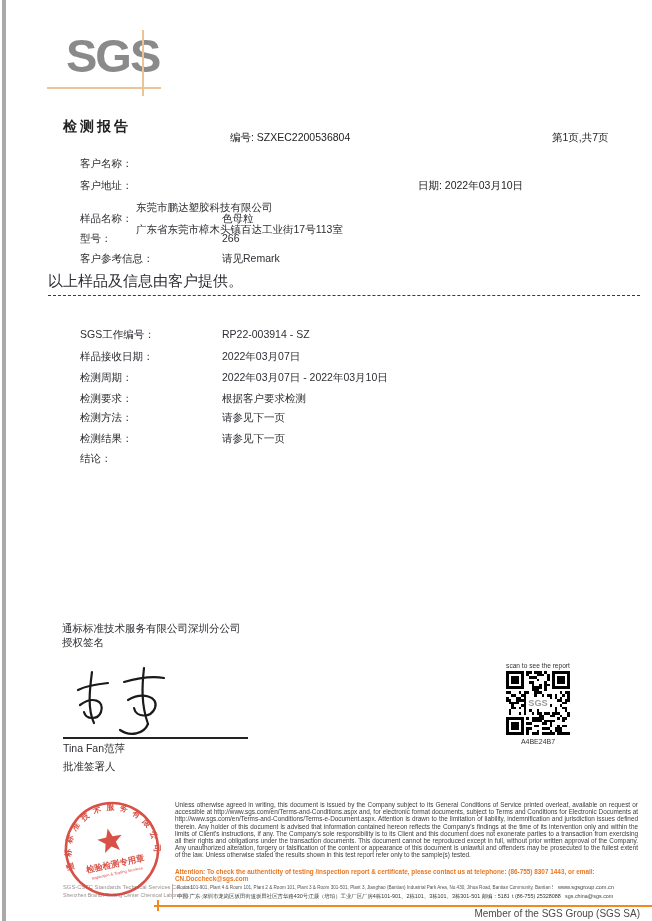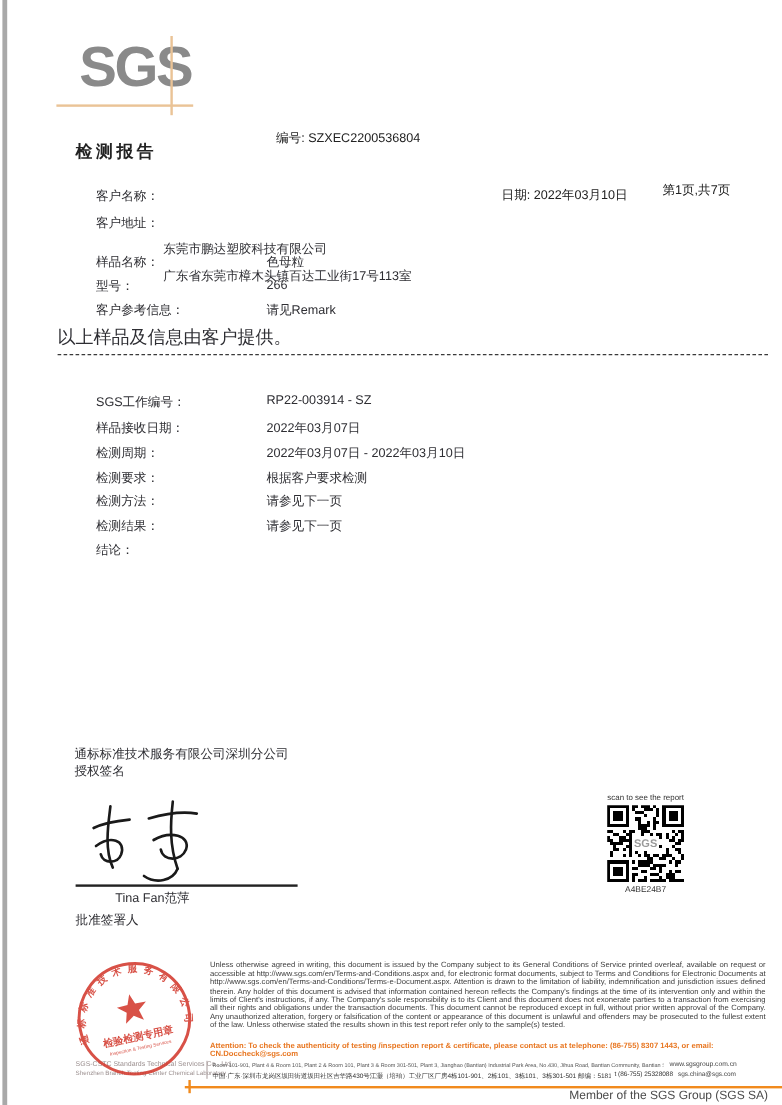--- a/index.html
+++ b/index.html
@@ -7,33 +7,33 @@
     position:relative;width:652px;height:921px;background:#ffffff;
     font-family:"Liberation Sans","DejaVu Sans",sans-serif;color:#2e2e33;
     overflow:hidden;margin:0 auto;
   }
   .scan-edge{position:absolute;left:2px;top:0;width:4px;height:921px;background:#a9a9a9;}
   .logo-text{position:absolute;left:66px;top:32px;font-size:47px;font-weight:bold;
     color:#8a8a8a;letter-spacing:-2px;font-family:"Liberation Sans",sans-serif;line-height:1;}
   .logo-underline{position:absolute;left:47px;top:87px;width:114px;height:2px;background:#eac396;}
   .logo-vline{position:absolute;left:142px;top:30px;width:2px;height:66px;background:#eac396;}
   .title{position:absolute;left:63px;top:118px;font-size:14px;font-weight:bold;letter-spacing:3px;color:#222;}
-  .hmeta{position:absolute;top:108px;font-size:10.5px;color:#222;}
+  .hmeta{position:absolute;top:131px;font-size:10.5px;color:#222;}
   .row{position:absolute;left:0;width:652px;font-size:10.5px;}
   .lbl{position:absolute;left:80px;white-space:nowrap;}
   .val-b{position:absolute;left:136px;white-space:nowrap;margin-top:44px;}
   .val-c{position:absolute;left:222px;white-space:nowrap;}
   .note{position:absolute;left:48px;font-size:15px;white-space:nowrap;}
   .dashsep{position:absolute;left:48px;top:295px;width:592px;border-top:1.5px dashed #3a3a3a;}
   .conclusion{position:absolute;left:222px;top:449px;width:412px;font-size:10.5px;line-height:15.6px;color:#2e2e33;}
   .sig-company{position:absolute;left:62px;top:622px;font-size:10.5px;}
   .sig-auth{position:absolute;left:62px;top:636px;font-size:10.5px;}
   .sig-svg{position:absolute;left:64px;top:660px;}
   .sig-line{position:absolute;left:63px;top:737px;width:185px;height:1.5px;background:#222;}
-  .sig-name{position:absolute;left:63px;top:742px;font-size:10.5px;margin-left:33px;}
+  .sig-name{position:absolute;left:63px;top:742px;font-size:10.5px;}
   .sig-role{position:absolute;left:63px;top:760px;font-size:10.5px;}
   .qr-hint{position:absolute;left:498px;top:662px;width:80px;text-align:center;font-size:6.6px;color:#333;}
   .qr-box{position:absolute;left:506px;top:671px;width:64px;height:64px;}
   .qr-id{position:absolute;left:498px;top:738px;width:80px;text-align:center;font-size:7px;color:#333;}
   .stamp{position:absolute;left:62px;top:799px;width:100px;height:100px;transform:rotate(-12deg);opacity:.88;z-index:5;}
   .disclaimer{position:absolute;left:175px;top:801px;width:463px;font-size:6.4px;line-height:7.2px;
     text-align:justify;color:#3c3c3c;}
   .attention{position:absolute;left:175px;top:868px;width:463px;font-size:6.4px;line-height:7.3px;
     font-weight:bold;color:#e87722;}
   .f-company{position:absolute;left:63px;top:884px;font-size:5.8px;color:#9b8f8f;white-space:nowrap;}
@@ -62,21 +62,21 @@
 
   <div class="title">检测报告</div>
   <div class="hmeta" style="left:230px;">
     <span>编号:</span>
     <span>SZXEC2200536804</span>
   </div>
   <div class="hmeta" style="left:418px;margin-top:48px;">
     <span>日期:</span>
     <span>2022年03月10日</span>
   </div>
-  <div class="hmeta" style="left:552px;margin-top:44px;">第1页,共7页</div>
+  <div class="hmeta" style="left:552px;">第1页,共7页</div>
 
   <div class="row" style="top:157px;">
     <span class="lbl">客户名称：</span>
     <span class="val-b">东莞市鹏达塑胶科技有限公司</span>
   </div>
   <div class="row" style="top:179px;">
     <span class="lbl">客户地址：</span>
     <span class="val-b">广东省东莞市樟木头镇百达工业街17号113室</span>
   </div>
   <div class="row" style="top:212px;">

